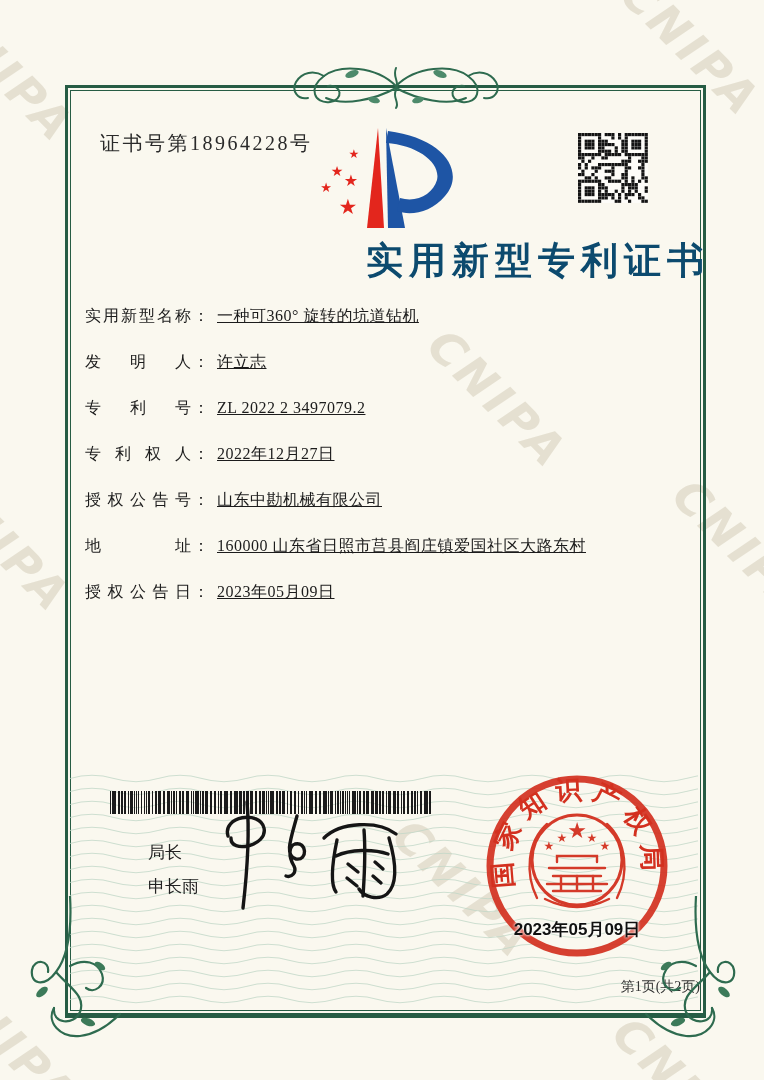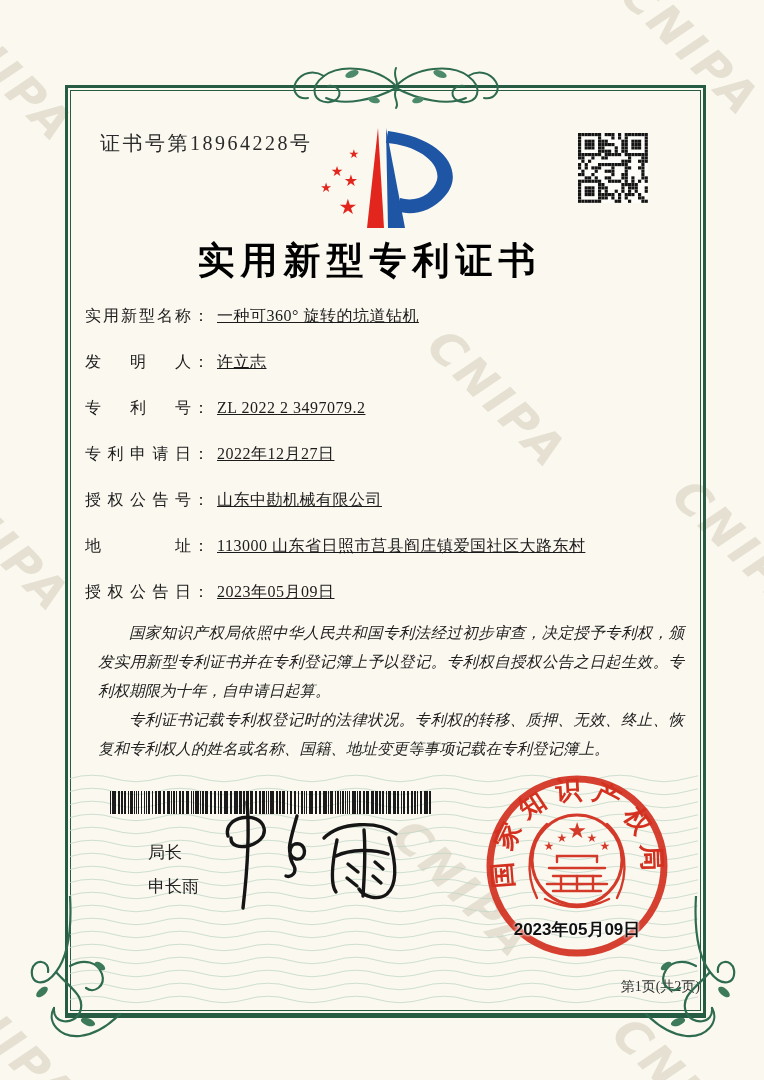--- a/index.html
+++ b/index.html
@@ -9,22 +9,22 @@
   
   .wm{position:absolute;font-family:"DejaVu Sans", sans-serif;font-style:italic;font-weight:bold;
       font-size:46px;letter-spacing:4px;color:#e5e0d1;transform:rotate(45deg);
       transform-origin:left top;white-space:nowrap;z-index:0;}
   
   .frame{position:absolute;left:65px;top:85px;width:635px;height:925px;
          border:3px solid #265c44;border-bottom-width:5px;z-index:1;}
   .frame-inner{position:absolute;left:2px;top:2px;right:2px;bottom:2px;border:1.5px solid #265c44;}
   .content{position:absolute;inset:0;z-index:2;}
   .certno{position:absolute;left:100px;top:130px;font-size:20px;letter-spacing:2.5px;color:#2a2a2a;}
-  .title{position:absolute;left:52px;width:635px;top:236px;text-align:center;
-         font-size:37px;font-weight:bold;letter-spacing:6px;color:#000000;}
+  .title{position:absolute;left:75px;width:635px;top:236px;text-align:right;
+         font-size:37px;font-weight:bold;letter-spacing:6px;color:#0c4a6e;}
   .fields{position:absolute;left:85px;top:306px;width:590px;font-size:16px;text-decoration:underline;}
   .frow{height:26px;margin-bottom:20px;white-space:nowrap;position:relative;}
   .f-label{display:inline-block;width:106px;text-align:justify;text-align-last:justify;
            vertical-align:top;letter-spacing:0;}
   .f-colon{display:inline-block;margin:0 8px 0 2px;}
   .f-value{letter-spacing:.5px;}
   .f-second{position:absolute;left:290px;top:0;}
   .f-second .f-label{width:96px;}
   .paras{position:absolute;left:98px;top:618px;width:586px;font-size:15.5px;line-height:29px;
          font-style:italic;color:#222;}
@@ -377,37 +377,33 @@
     <div class="frow">
       <span class="f-label">实用新型名称</span><span class="f-colon">：</span><span class="f-value">一种可360° 旋转的坑道钻机</span>
     </div>
     <div class="frow">
       <span class="f-label">发明人</span><span class="f-colon">：</span><span class="f-value">许立志</span>
     </div>
     <div class="frow">
       <span class="f-label">专利号</span><span class="f-colon">：</span><span class="f-value">ZL 2022 2 3497079.2</span>
     </div>
     <div class="frow">
-      <span class="f-label">专利申请日</span><span class="f-colon">：</span><span class="f-value">2022年12月27日</span>
+      <span class="f-label">专利权人</span><span class="f-colon">：</span><span class="f-value">2022年12月27日</span>
     </div>
     <div class="frow">
       <span class="f-label">授权公告号</span><span class="f-colon">：</span><span class="f-value">山东中勘机械有限公司</span>
     </div>
     <div class="frow">
-      <span class="f-label">地址</span><span class="f-colon">：</span><span class="f-value">113000 山东省日照市莒县阎庄镇爱国社区大路东村</span>
+      <span class="f-label">地址</span><span class="f-colon">：</span><span class="f-value">160000 山东省日照市莒县阎庄镇爱国社区大路东村</span>
     </div>
     <div class="frow">
       <span class="f-label">授权公告日</span><span class="f-colon">：</span><span class="f-value">2023年05月09日</span>
     </div>
   </div>
 
-  <div class="paras">
-    <p>国家知识产权局依照中华人民共和国专利法经过初步审查，决定授予专利权，颁发实用新型专利证书并在专利登记簿上予以登记。专利权自授权公告之日起生效。专利权期限为十年，自申请日起算。</p>
-    <p>专利证书记载专利权登记时的法律状况。专利权的转移、质押、无效、终止、恢复和专利权人的姓名或名称、国籍、地址变更等事项记载在专利登记簿上。</p>
-  </div>
 
   <svg class="abs" style="left:110px;top:791px;z-index:3;" width="324" height="23" id="barcode">
       <rect x="0" y="0" width="1" height="23" fill="#1b1b1b"></rect>
       <rect x="2" y="0" width="4" height="23" fill="#1b1b1b"></rect>
       <rect x="8" y="0" width="2" height="23" fill="#1b1b1b"></rect>
       <rect x="11" y="0" width="2" height="23" fill="#1b1b1b"></rect>
       <rect x="14" y="0" width="2" height="23" fill="#1b1b1b"></rect>
       <rect x="18" y="0" width="1" height="23" fill="#1b1b1b"></rect>
       <rect x="20" y="0" width="3" height="23" fill="#1b1b1b"></rect>
       <rect x="24" y="0" width="1" height="23" fill="#1b1b1b"></rect>

